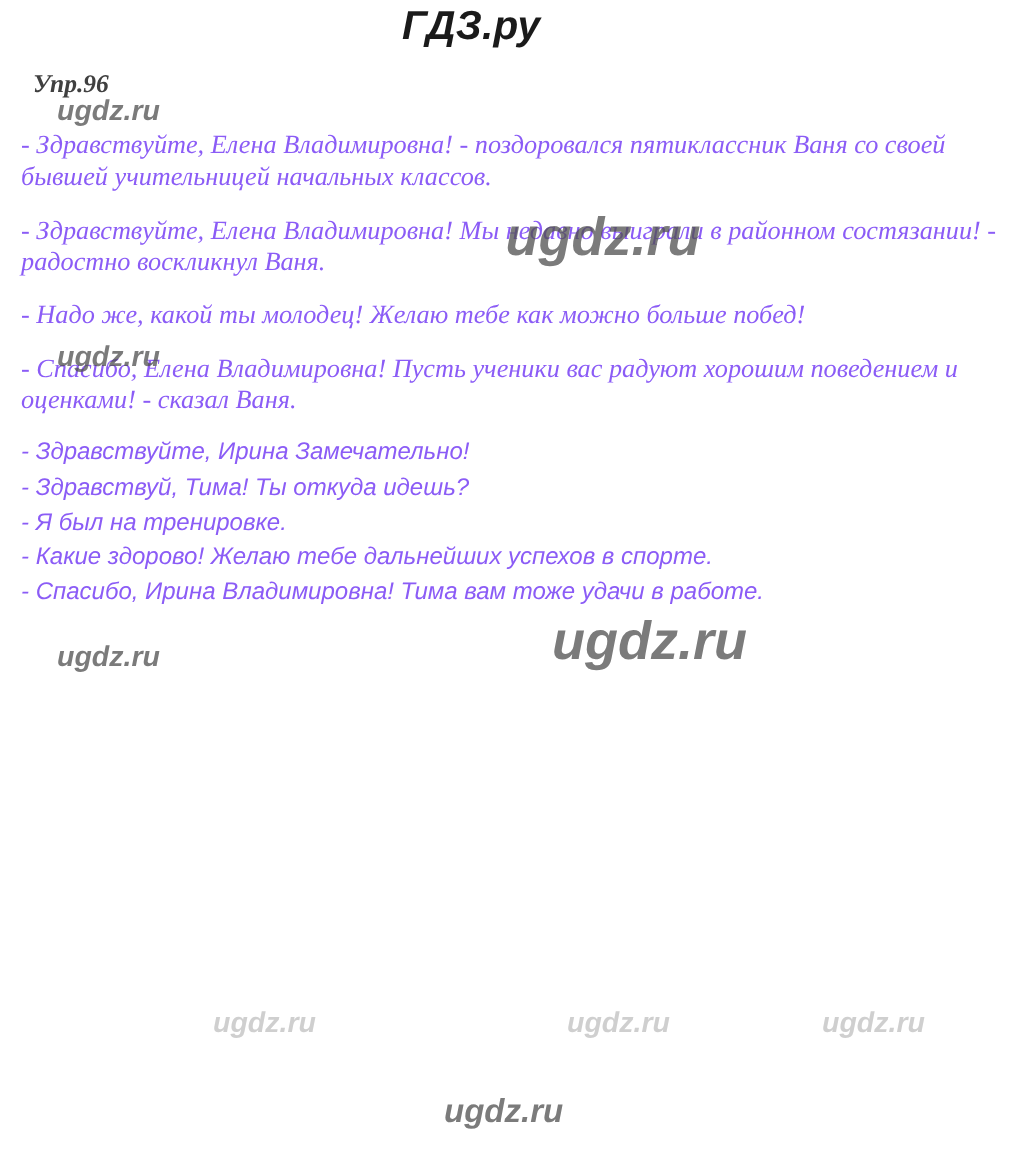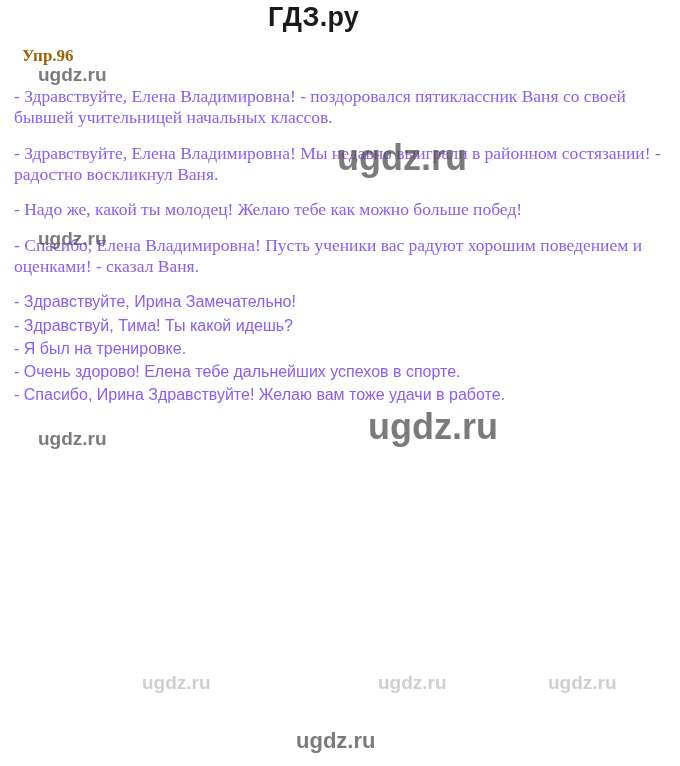--- a/index.html
+++ b/index.html
@@ -12,39 +12,40 @@
     background: #ffffff;
     font-family: "Liberation Serif", serif;
     color: #000000;
     position: relative;
     overflow: hidden;
   }
   .page {
     position: relative;
     width: 680px;
     height: 646px;
+    font-style: italic;
   }
   .site-logo {
     position: absolute;
     left: 268px;
     top: 2px;
     font-family: "Liberation Sans", sans-serif;
     font-size: 27px;
     font-weight: bold;
     color: #1a1a1a;
     letter-spacing: 0.2px;
   }
   .exercise-number {
     position: absolute;
     left: 22px;
     top: 46px;
     font-family: "Liberation Serif", serif;
     font-size: 17px;
     font-weight: bold;
-    color: #a16207;
+    color: #404040;
     text-align: right;
   }
   .content {
     position: absolute;
     left: 14px;
     top: 86px;
     width: 652px;
   }
   .para {
     font-family: "Liberation Serif", serif;
@@ -89,24 +90,24 @@
 
   <div class="content">
     <div class="block1">
       <p class="para">- Здравствуйте, Елена Владимировна! - поздоровался пятиклассник Ваня со своей бывшей учительницей начальных классов.</p>
       <p class="para">- Здравствуйте, Елена Владимировна! Мы недавно выиграли в районном состязании! - радостно воскликнул Ваня.</p>
       <p class="para">- Надо же, какой ты молодец! Желаю тебе как можно больше побед!</p>
       <p class="para">- Спасибо, Елена Владимировна! Пусть ученики вас радуют хорошим поведением и оценками! - сказал Ваня.</p>
     </div>
     <div class="block2">
       <p class="para">- Здравствуйте, Ирина Замечательно!</p>
-      <p class="para">- Здравствуй, Тима! Ты какой идешь?</p>
+      <p class="para">- Здравствуй, Тима! Ты откуда идешь?</p>
       <p class="para"> - Я был на тренировке.</p>
-      <p class="para">- Очень здорово! Елена тебе дальнейших успехов в спорте.</p>
-      <p class="para">- Спасибо, Ирина Здравствуйте! Желаю вам тоже удачи в работе.</p>
+      <p class="para">- Какие здорово! Желаю тебе дальнейших успехов в спорте.</p>
+      <p class="para">- Спасибо, Ирина Владимировна! Тима вам тоже удачи в работе.</p>
     </div>
   </div>
 
   <div id="watermark-layer">
       <div class="wm wm-dark" style="left: 38px; top: 64px; font-size: 19px;">ugdz.ru</div>
       <div class="wm wm-dark" style="left: 337px; top: 137px; font-size: 36px;">ugdz.ru</div>
       <div class="wm wm-dark" style="left: 38px; top: 228px; font-size: 19px;">ugdz.ru</div>
       <div class="wm wm-dark" style="left: 38px; top: 428px; font-size: 19px;">ugdz.ru</div>
       <div class="wm wm-dark" style="left: 368px; top: 406px; font-size: 36px;">ugdz.ru</div>
       <div class="wm wm-light" style="left: 142px; top: 672px; font-size: 19px;">ugdz.ru</div>

